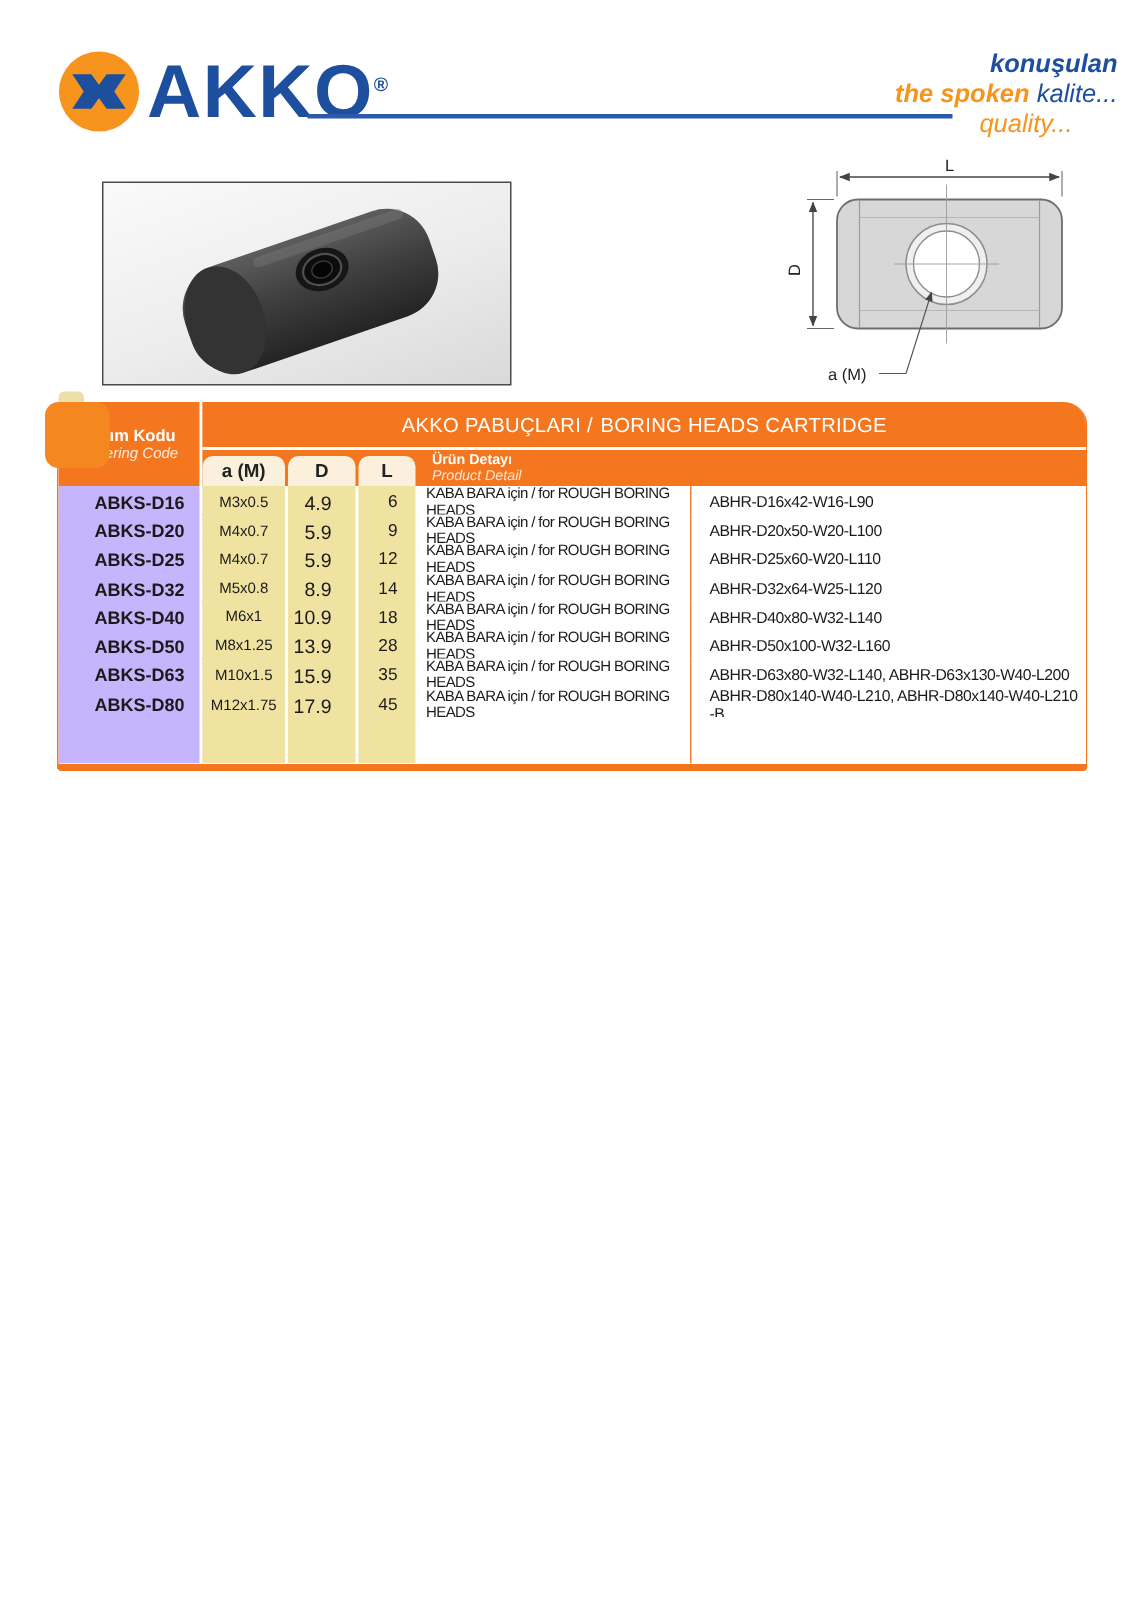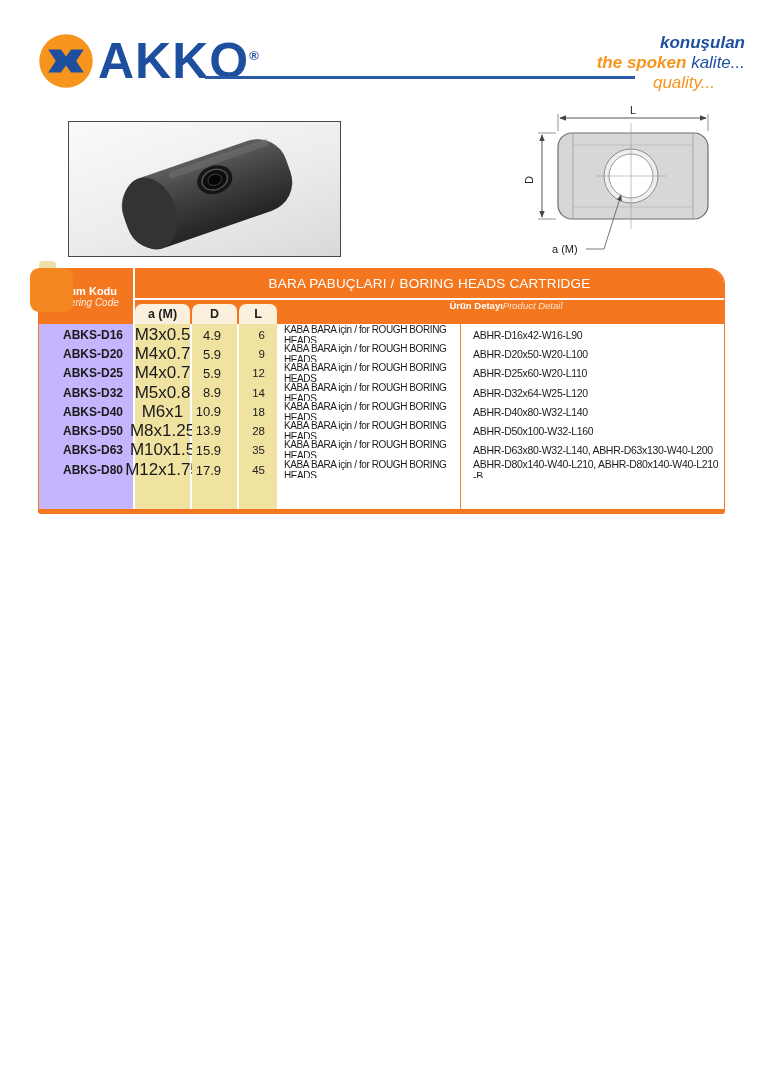--- a/index.html
+++ b/index.html
@@ -45,30 +45,30 @@
   .hdr-code .en { font-size:10px; font-style:italic; color:rgba(255,255,255,.85); }
   .hdr-title { background:#f4771f; color:#fff; display:flex; align-items:center; justify-content:center;
                font-size:13.5px; letter-spacing:.2px; }
   .hdr-title .en { margin-left:5px; }
   .hdrgrid { display:grid; grid-template-columns:96px 57px 47px 40px 1fr; height:56px; }
   .hdr2 { grid-column:2 / span 4; display:grid; grid-template-columns:57px 47px 40px 1fr;
           background:#f4771f; border-top:2px solid #fff; height:26px; align-self:end; }
   .sub { background:#fbf0dc; margin-top:4px; border-radius:7px 7px 0 0; display:flex; align-items:center;
          justify-content:center; font-size:12.5px; font-weight:bold; color:#222; margin-right:2px; }
   .sub:last-of-type { margin-right:0; }
-  .hdr-detail { background:#f4771f; color:#fff; display:flex; flex-direction:row; justify-content:center;
+  .hdr-detail { background:#f4771f; color:#fff; display:flex; flex-direction:column; justify-content:center;
                 padding-left:7px; margin-left:2px; }
   .hdr-detail .tr { font-size:9.5px; font-weight:bold; }
   .hdr-detail .en { font-size:9.5px; font-style:italic; color:rgba(255,255,255,.8); }
 
   .row { display:grid; grid-template-columns:96px 57px 47px 40px 181px 1fr; height:19.2px; }
   .c { display:flex; align-items:center; border-bottom:1px dashed #f59a47; color:#1a1a1a; }
   .c1 { background:#c4b5fd; justify-content:flex-end; padding-right:10px; font-size:12px; font-weight:bold;
         border-right:2px solid #fff; }
-  .c2 { background:#f0e3a2; justify-content:center; font-size:17px; border-right:2px solid #fff; }
+  .c2 { background:#f0e3a2; justify-content:center; font-size:10px; border-right:2px solid #fff; }
   .c3 { background:#f0e3a2; justify-content:flex-end; padding-right:16px; font-size:13px; border-right:2px solid #fff; }
   .c4 { background:#f0e3a2; justify-content:flex-end; padding-right:12px; font-size:11.5px; border-right:2px solid #fff; }
   .c5 { background:#fff; padding-left:5px; font-size:10px; letter-spacing:-0.4px; }
   .c6 { background:#fff; padding-left:12px; font-size:10.5px; letter-spacing:-0.3px; border-left:1.5px solid #f58238; }
   .filler { display:grid; grid-template-columns:96px 57px 47px 40px 181px 1fr; height:31px; }
   .filler .c { border-bottom:none; }
 </style>
 </head>
 <body>
 
@@ -149,21 +149,21 @@
     <div class="square"></div>
   </div>
 
   <div class="cat">
     <div class="hdrgrid">
       <div class="hdr-code" style="grid-column:1; grid-row:1;">
         <span class="tr">Takım Kodu</span>
         <span class="en">Ordering Code</span>
       </div>
       <div class="hdr-title" style="grid-column:2 / span 4; grid-row:1; height:30px; align-self:start;">
-        <span>BARA PABUÇLARI /</span>
+        <span>AKKO PABUÇLARI /</span>
           <span class="en">BORING HEADS CARTRIDGE</span>
       </div>
       <div class="hdr2" style="grid-row:1; grid-column:2 / span 4; margin-top:30px;">
         <div class="sub">a (M)</div>
         <div class="sub">D</div>
         <div class="sub">L</div>
         <div class="hdr-detail">
           <span class="tr">Ürün Detayı</span>
           <span class="en">Product Detail</span>
         </div>

